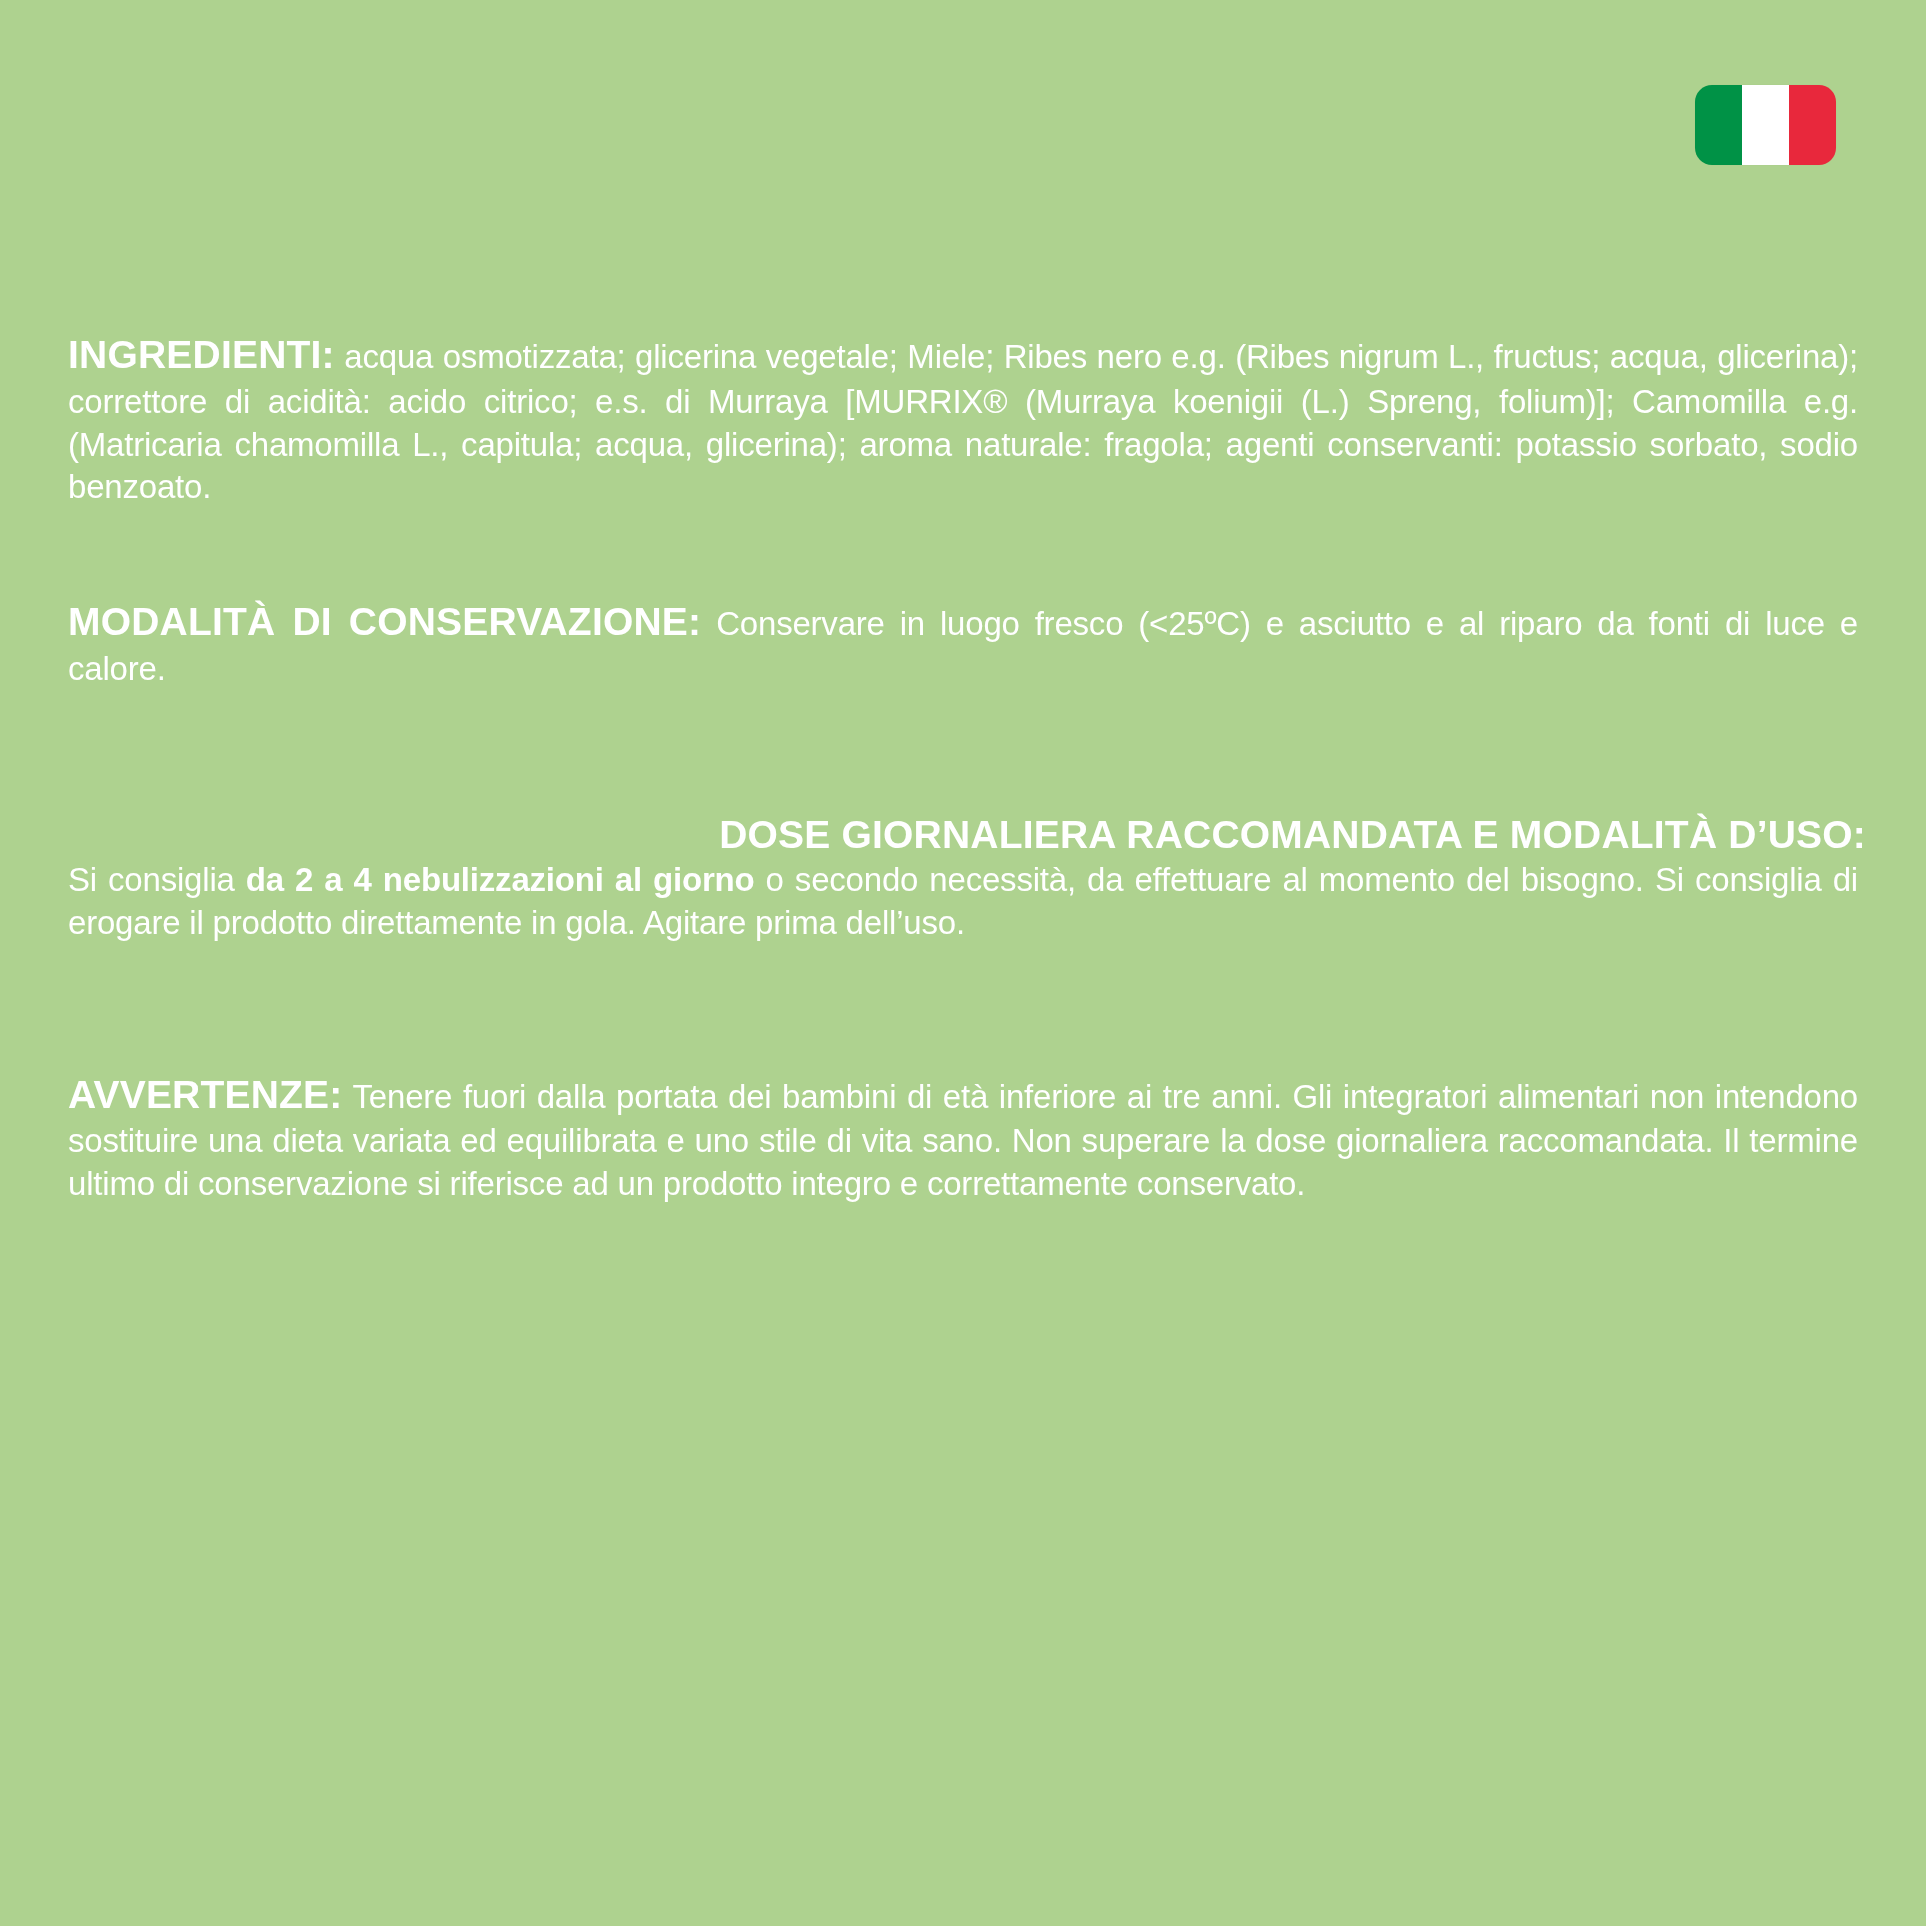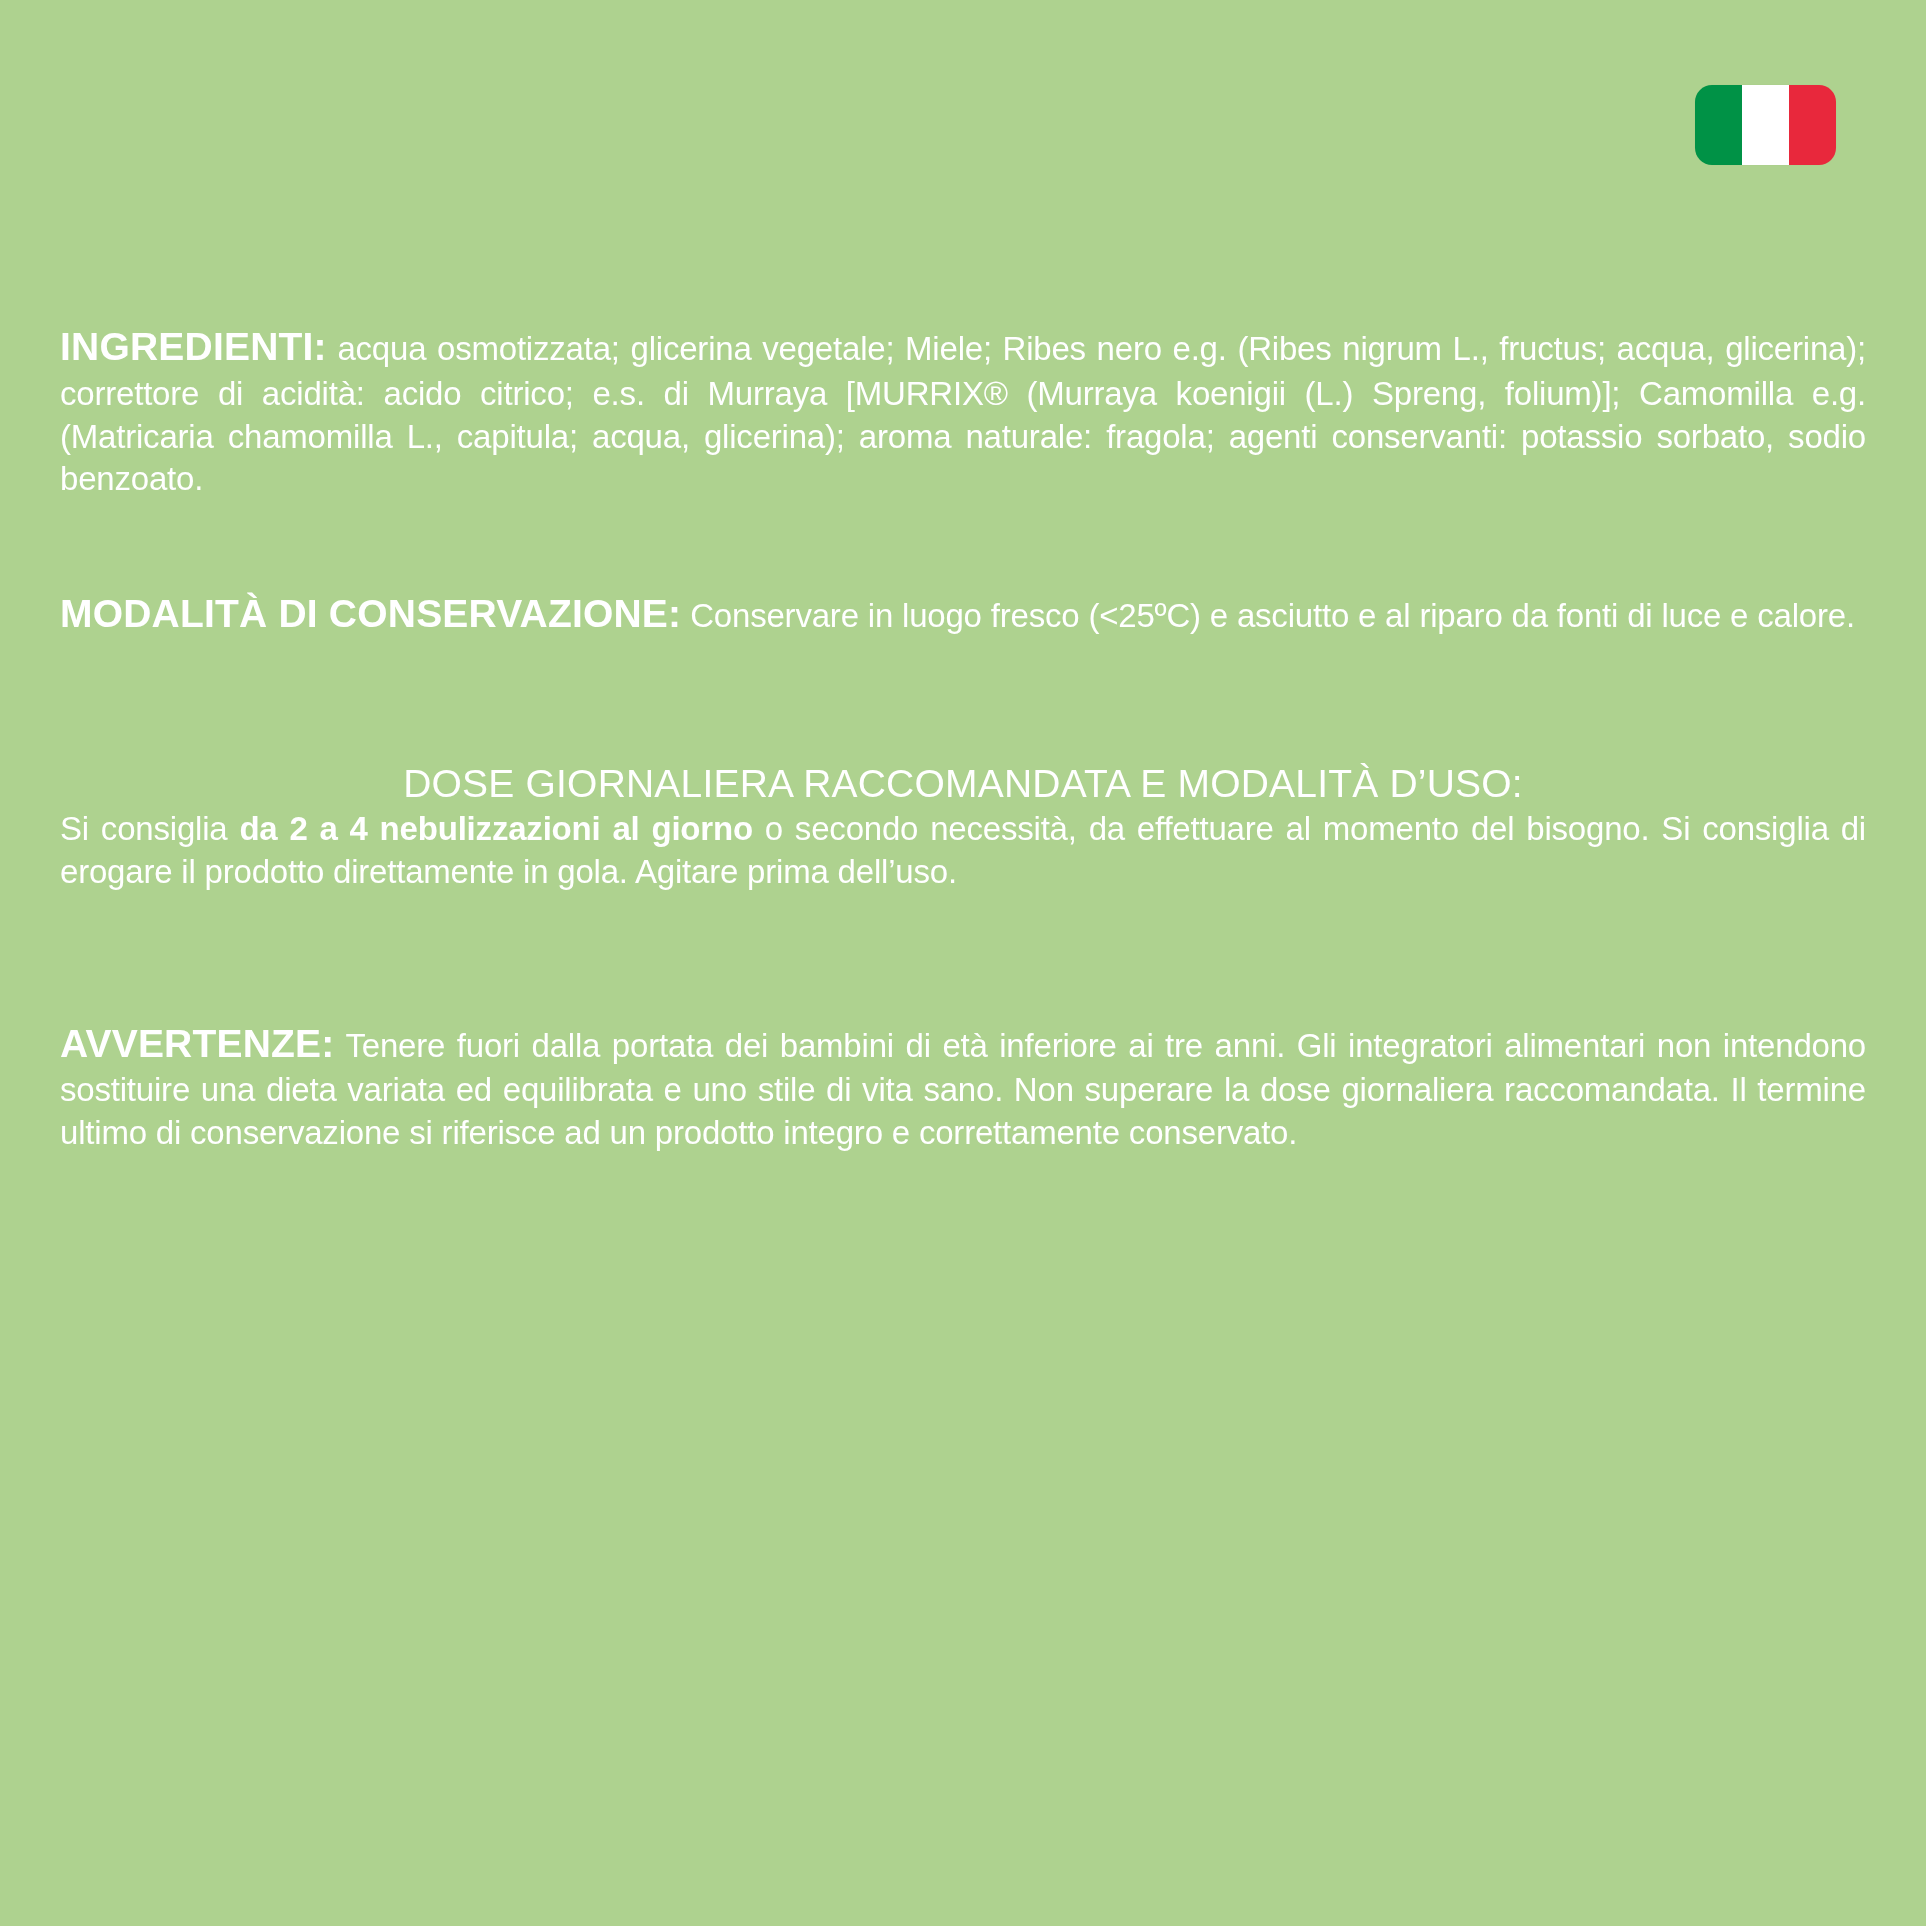--- a/index.html
+++ b/index.html
@@ -57,21 +57,21 @@
     left: 60px;
     width: 1806px;
   }
 
   .section {
     color: #ffffff;
     text-align: justify;
     text-justify: inter-word;
   }
   .section p {
-    margin: 0;
+    margin: 8px;
   }
 
   
   .body-text {
     font-size: 33px;
     line-height: 1.30;
     font-weight: 300;
     letter-spacing: -0.2px;
     font-stretch: condensed;
     color: #ffffff;
@@ -84,26 +84,26 @@
     letter-spacing: 0.2px;
     color: #ffffff;
   }
   .inline-head.smaller {
     font-size: 37px;
   }
 
   
   .block-head {
     display: block;
-    font-weight: 400;
+    font-weight: 700;
     font-size: 39px;
     letter-spacing: 0.2px;
     line-height: 1.16;
     color: #ffffff;
-    text-align: center;
+    text-align: right;
   }
 
   .strong {
     font-weight: 700;
   }
 
   
   .sec-ingredienti   { margin-top: 0px; }
   .sec-allergeni     { margin-top: 80px; padding-left: 4.8px; }
   .sec-conservazione { margin-top: 88px; }

